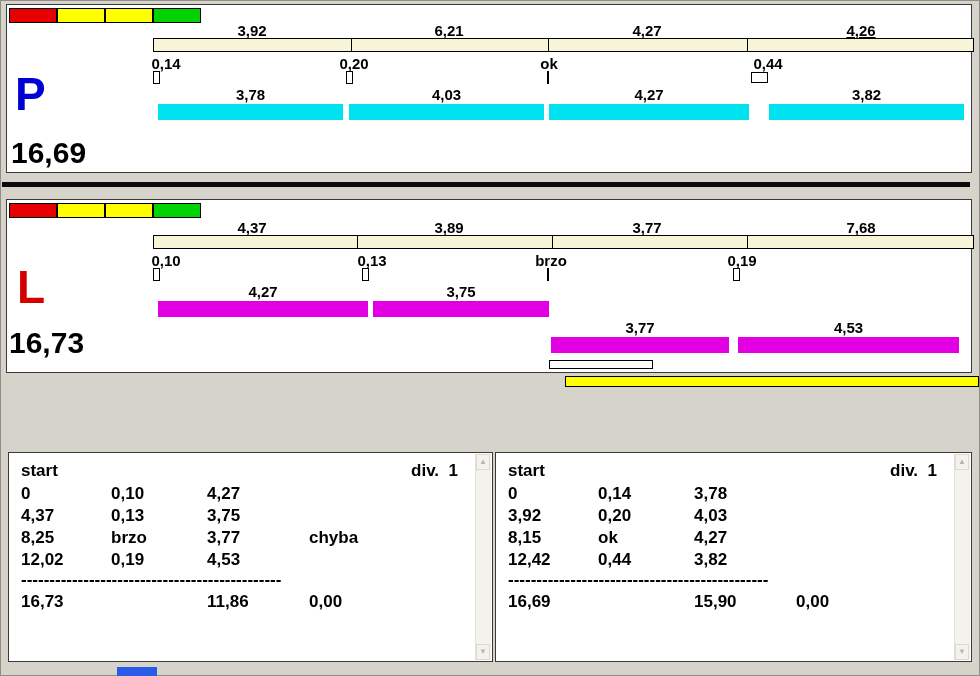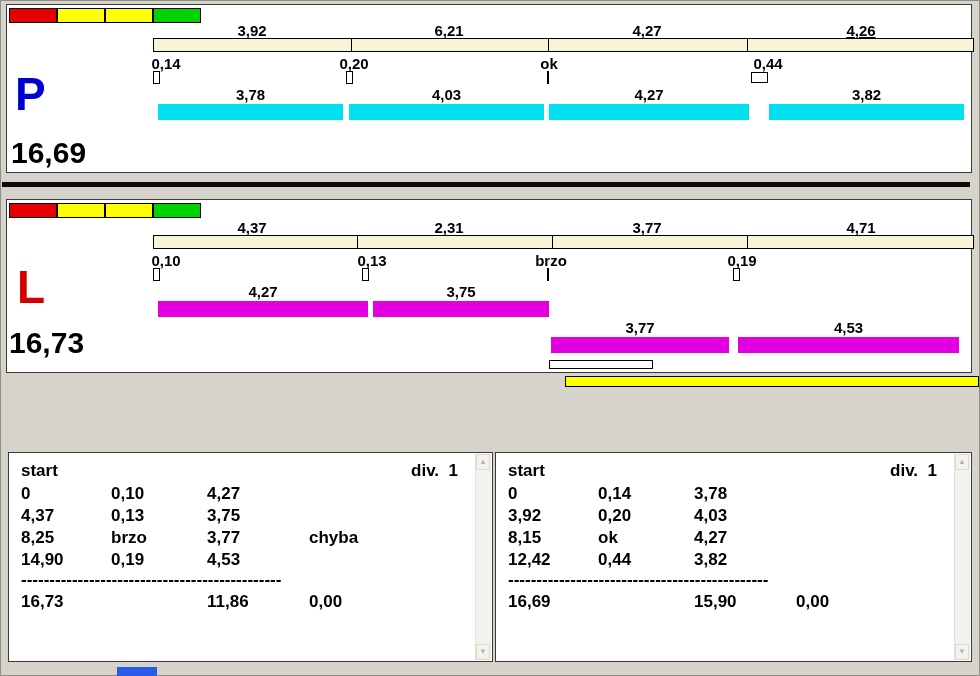--- a/index.html
+++ b/index.html
@@ -93,23 +93,23 @@
 
   <div class="panel" style="left:6px; top:199px; width:966px; height:174px;">
     <div class="lights" style="left:2px; top:3px;">
       <span class="light" style="background:#e60000;"></span>
       <span class="light" style="background:#ffff00;"></span>
       <span class="light" style="background:#ffff00;"></span>
       <span class="light" style="background:#00d300;"></span>
     </div>
 
     <span class="seg-label" style="left:245px; top:19px;">4,37</span>
-    <span class="seg-label" style="left:442px; top:19px;">2,31</span>
+    <span class="seg-label" style="left:442px; top:19px;">3,89</span>
     <span class="seg-label" style="left:640px; top:19px;">3,77</span>
-    <span class="seg-label" style="left:854px; top:19px;">4,71</span>
+    <span class="seg-label" style="left:854px; top:19px;">7,68</span>
 
     <div class="cream" style="left:146px; top:35px; width:821px; height:14px;">
       <span class="tick" style="left:203px;"></span>
       <span class="tick" style="left:398px;"></span>
       <span class="tick" style="left:593px;"></span>
     </div>
 
     <span class="seg-label" style="left:159px; top:52px;">0,10</span>
     <span class="seg-label" style="left:365px; top:52px;">0,13</span>
     <span class="seg-label" style="left:544px; top:52px;">brzo</span>
@@ -162,21 +162,21 @@
       <span class="cell c3">3,75</span>
       <span class="cell c4"></span>
     </div>
     <div class="trow" style="top:75px;">
       <span class="cell c1">8,25</span>
       <span class="cell c2">brzo</span>
       <span class="cell c3">3,77</span>
       <span class="cell c4">chyba</span>
     </div>
     <div class="trow" style="top:97px;">
-      <span class="cell c1">14,90</span>
+      <span class="cell c1">12,02</span>
       <span class="cell c2">0,19</span>
       <span class="cell c3">4,53</span>
       <span class="cell c4"></span>
     </div>
     <div class="dashes" style="top:117px;">----------------------------------------------</div>
     <div class="trow" style="top:139px;">
       <span class="cell c1">16,73</span>
       <span class="cell c3">11,86</span>
       <span class="cell c4">0,00</span>
     </div>

